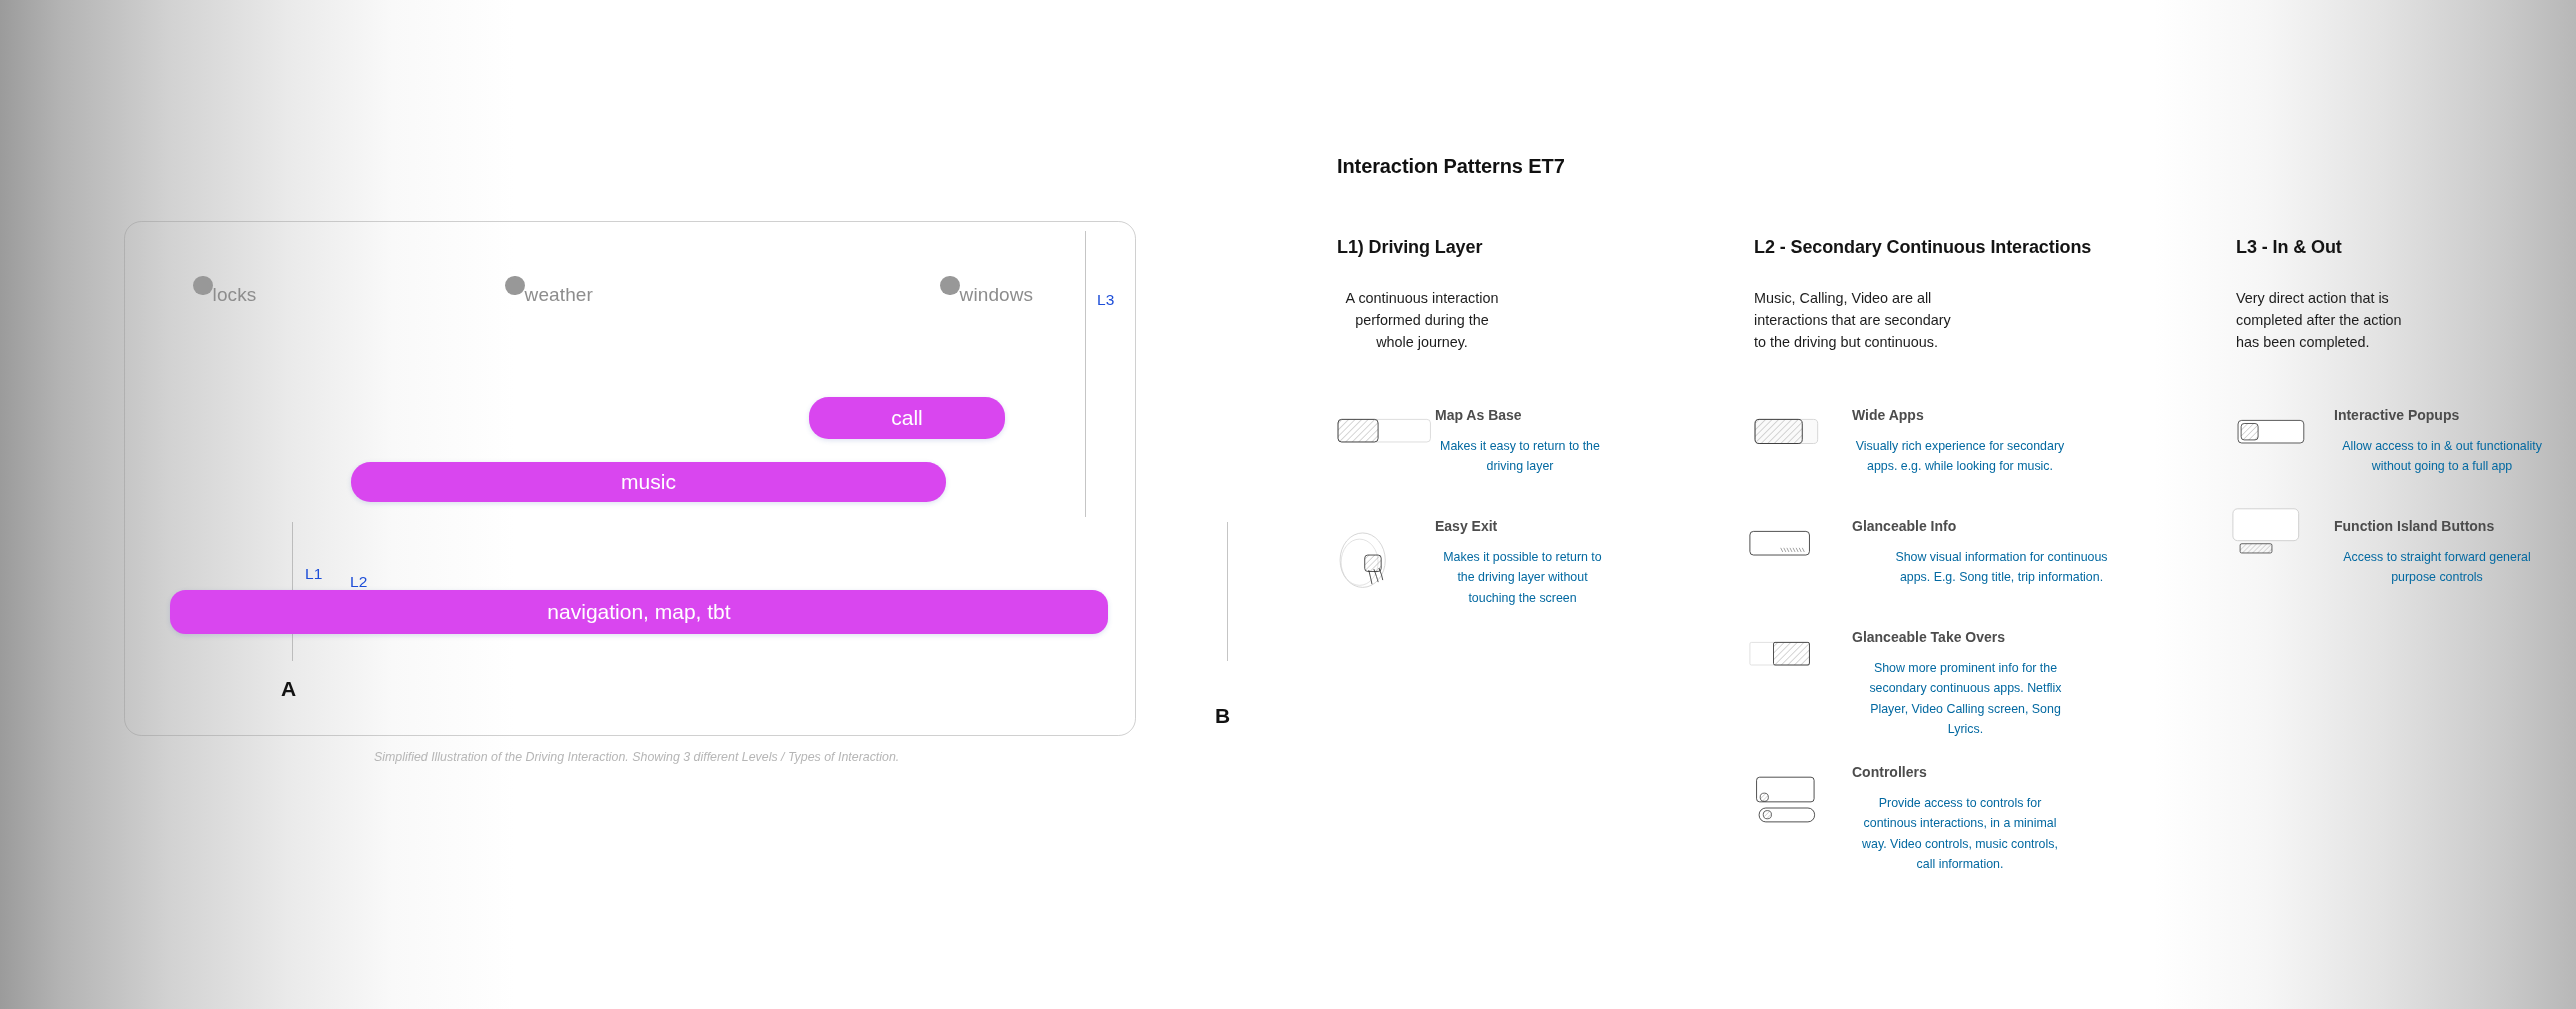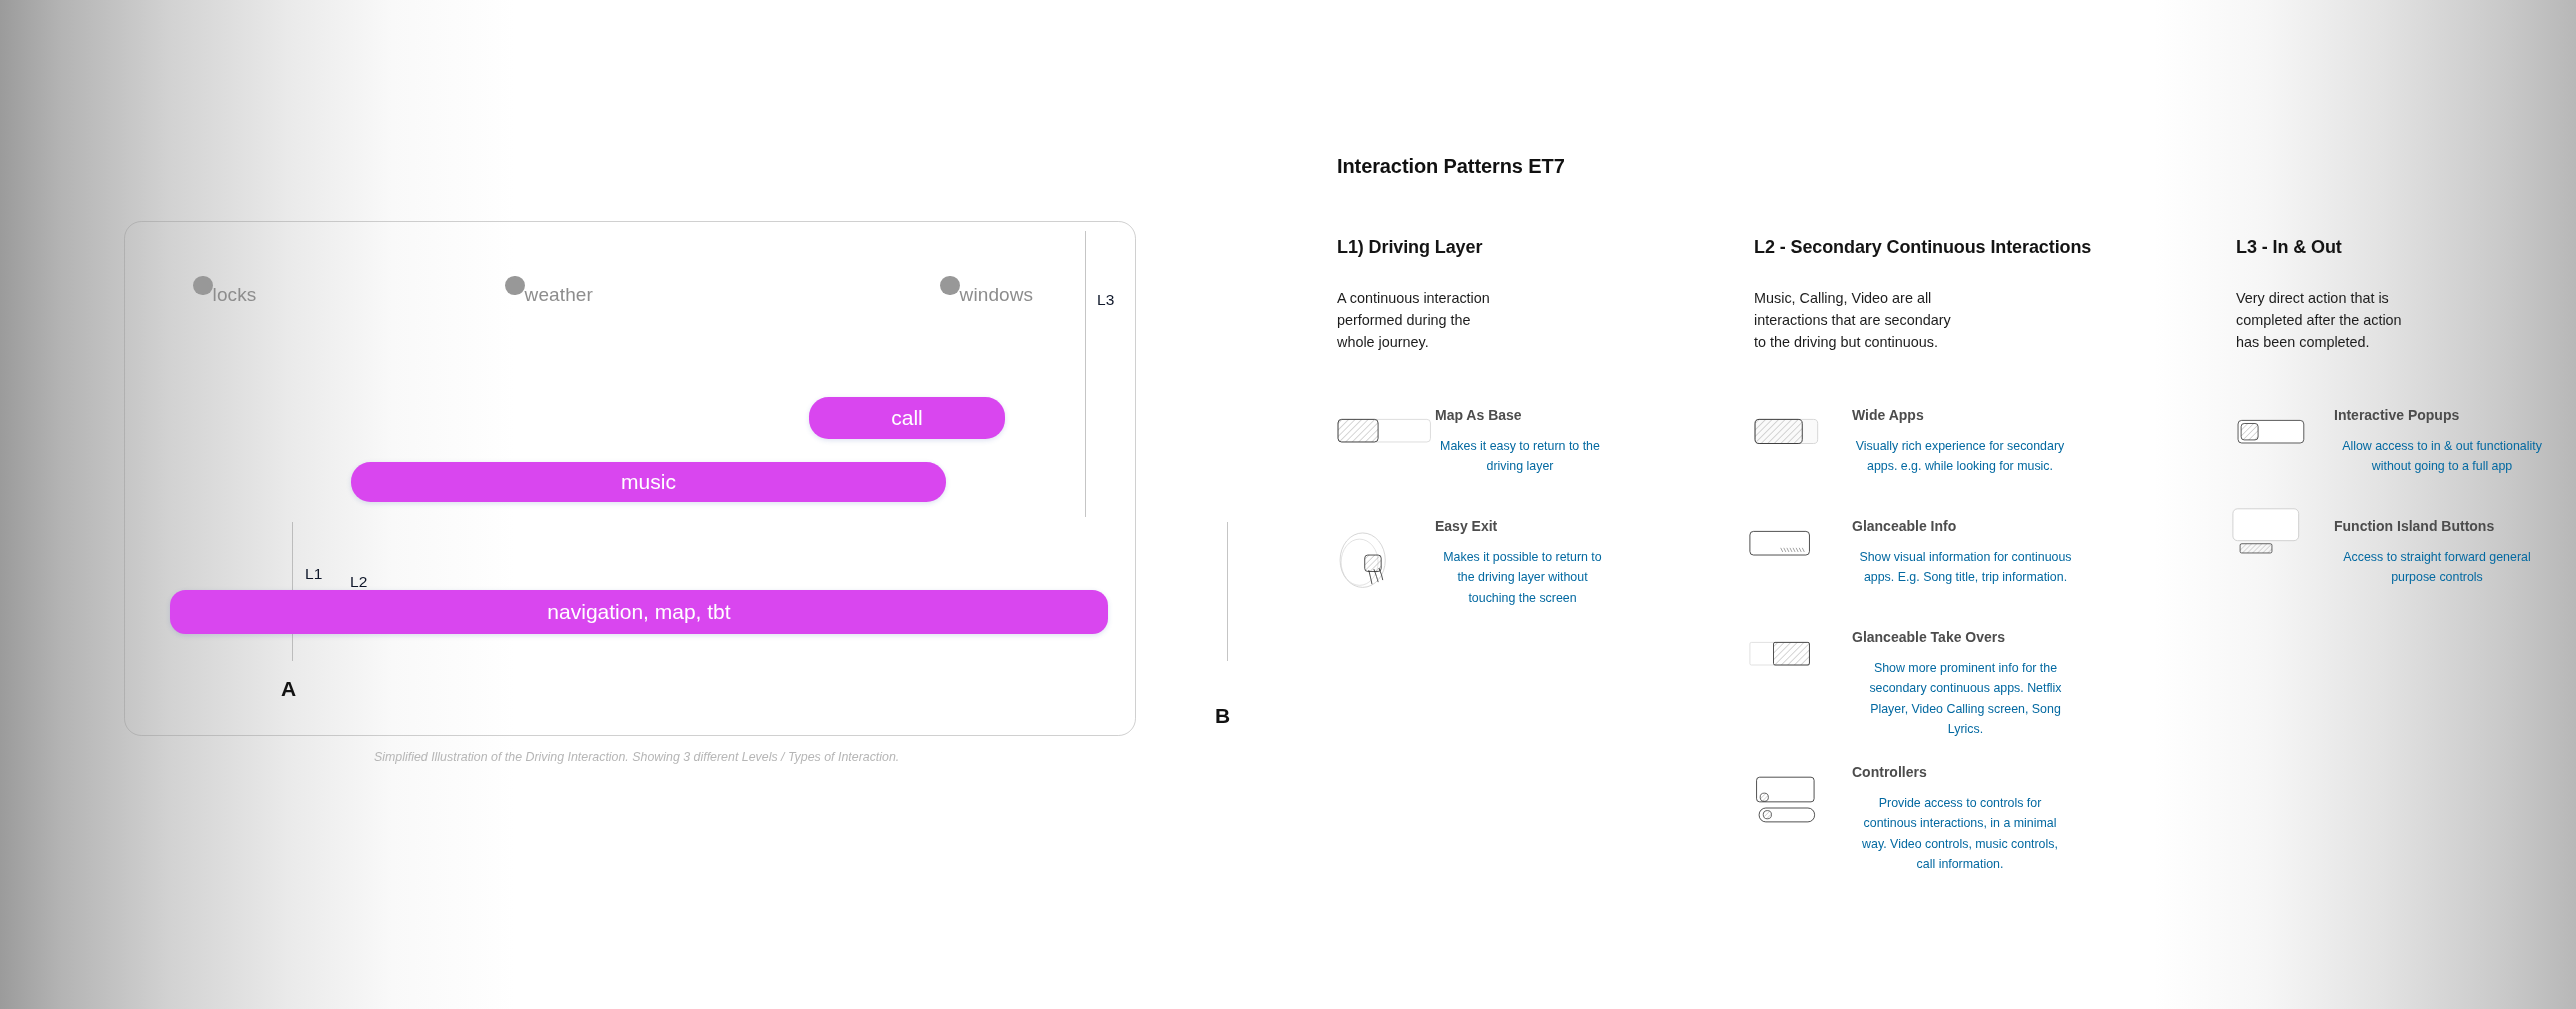--- a/index.html
+++ b/index.html
@@ -72,21 +72,21 @@
     justify-content: center;
     color: #ffffff;
     font-size: 21px;
     box-shadow: 0 1.5px 5.2px rgba(60,90,170,0.18);
   }
   .lane-pill.wide { border-radius: 15.5px; }
 
   .level-tag {
     position: absolute;
     font-size: 15.5px;
-    color: #0f172a;
+    color: #1d4ed8;
     letter-spacing: 0.2px;
   }
   .vline {
     position: absolute;
     width: 1px;
     background: rgba(150,150,150,0.55);
   }
   .endpoint-letter {
     position: absolute;
     font-size: 21px;
@@ -218,21 +218,21 @@
 <div id="diagram-caption">Simplified Illustration of the Driving Interaction. Showing 3 different Levels / Types of Interaction.</div>
 
 <div id="content">
 
   <div id="content-title">Interaction Patterns ET7</div>
 
   <div id="columns">
 
     <div class="column" style="left:0px; width:237px;">
       <div class="col-head">L1) Driving Layer</div>
-      <div class="col-desc" style="width:170px;">A continuous interaction performed during the whole journey.</div>
+      <div class="col-desc" style="width:170px;text-align:center;">A continuous interaction performed during the whole journey.</div>
 
       <div class="items" style="width:371px;">
 
         <div class="item">
           <div class="item-thumb">
             <svg width="95" height="52" viewBox="0 0 185 100">
               <defs>
                 <pattern id="hatchA" width="9" height="9" patternTransform="rotate(45)" patternUnits="userSpaceOnUse">
                   <line x1="0" y1="0" x2="0" y2="9" stroke="#9a9a9a" stroke-width="1.6"></line>
                 </pattern>
@@ -305,21 +305,21 @@
                   <line x1="70" y1="38" x2="74" y2="46"></line>
                 <line x1="76" y1="38" x2="80" y2="46"></line>
                   <line x1="82" y1="38" x2="86" y2="46"></line>
                 <line x1="88" y1="38" x2="92" y2="46"></line>
                   <line x1="94" y1="38" x2="98" y2="46"></line>
               </g>
             </svg>
           </div>
           <div class="item-text">
             <div class="item-title">Glanceable Info</div>
-            <div class="item-desc" style="width:227px;">Show visual information for continuous apps. E.g. Song title, trip information.</div>
+            <div class="item-desc" style="width:227px;margin-left:36px;">Show visual information for continuous apps. E.g. Song title, trip information.</div>
           </div>
         </div>
 
         <div class="item" style="min-height:112px;">
           <div class="item-thumb">
             <svg width="95" height="52" viewBox="0 0 185 100">
               <defs>
                 <pattern id="hatchD" width="9" height="9" patternTransform="rotate(45)" patternUnits="userSpaceOnUse">
                   <line x1="0" y1="0" x2="0" y2="9" stroke="#9a9a9a" stroke-width="1.6"></line>
                 </pattern>

